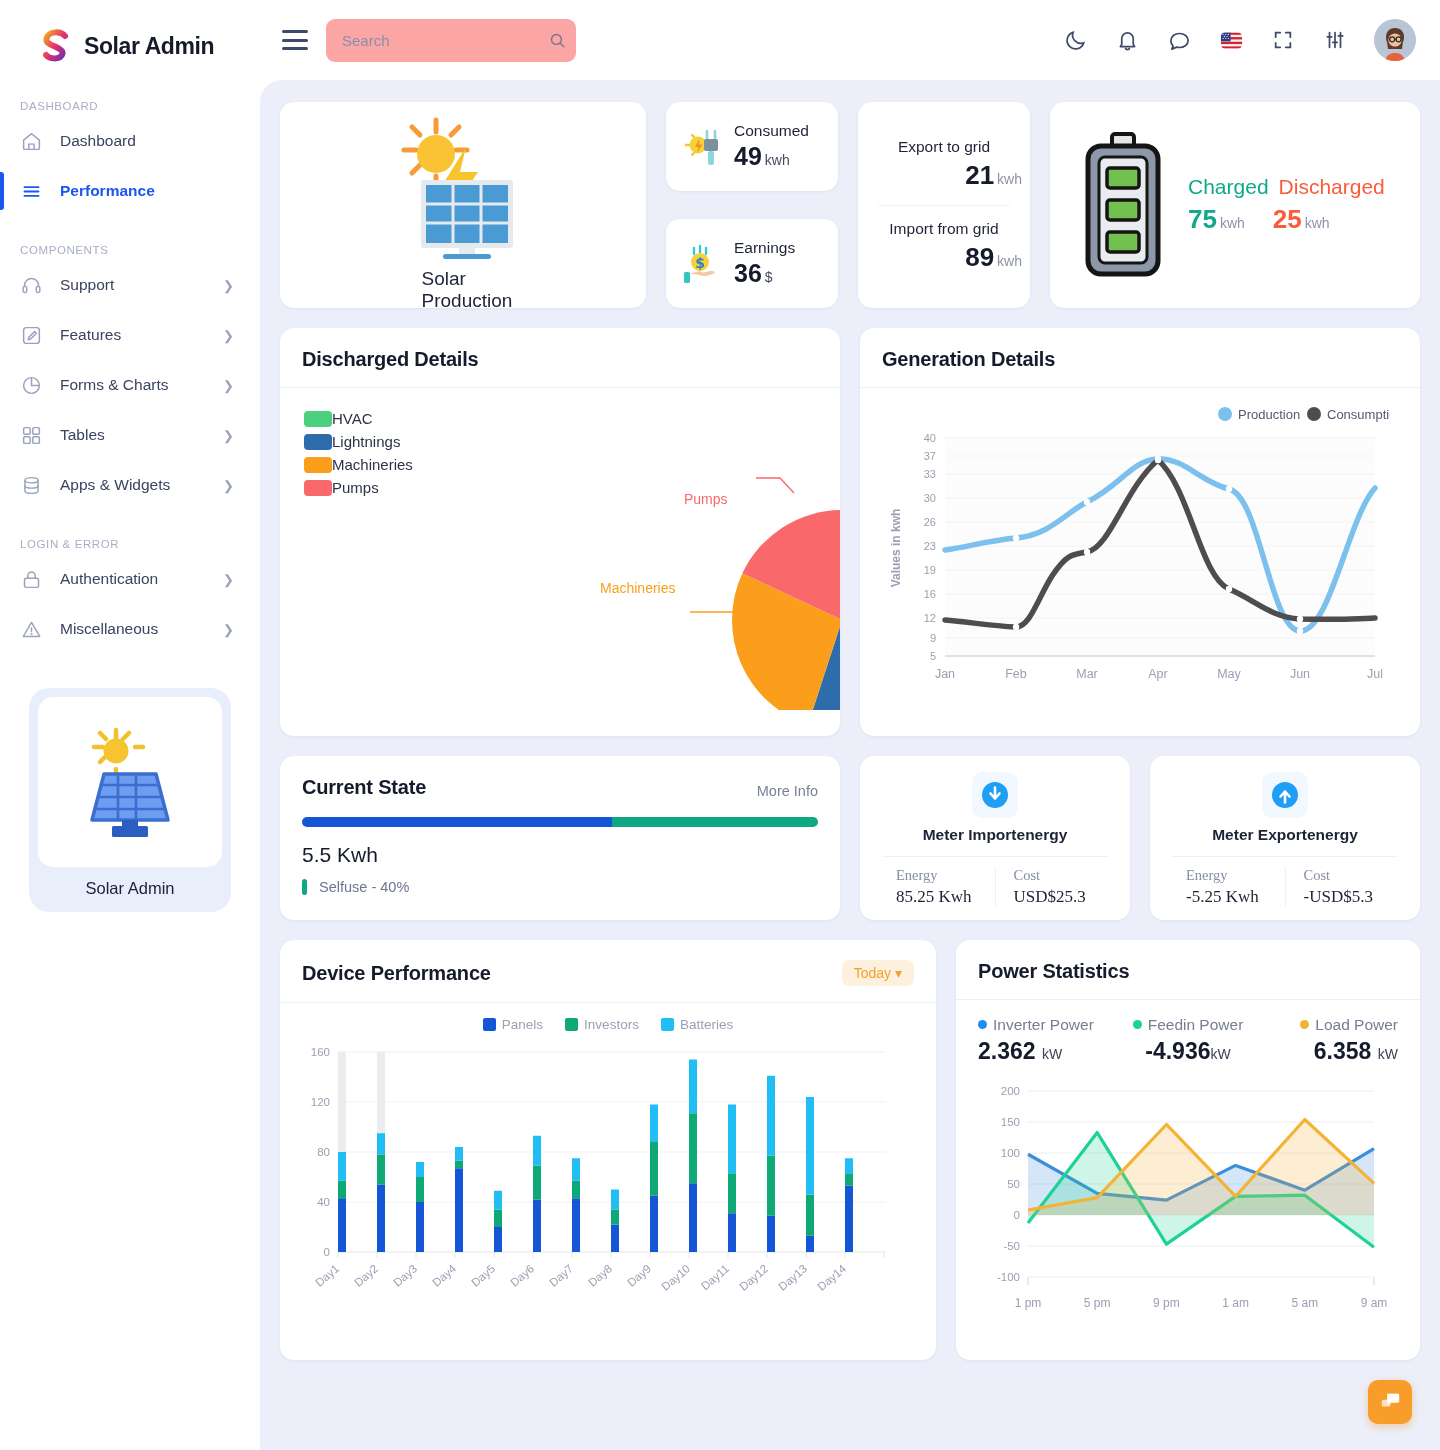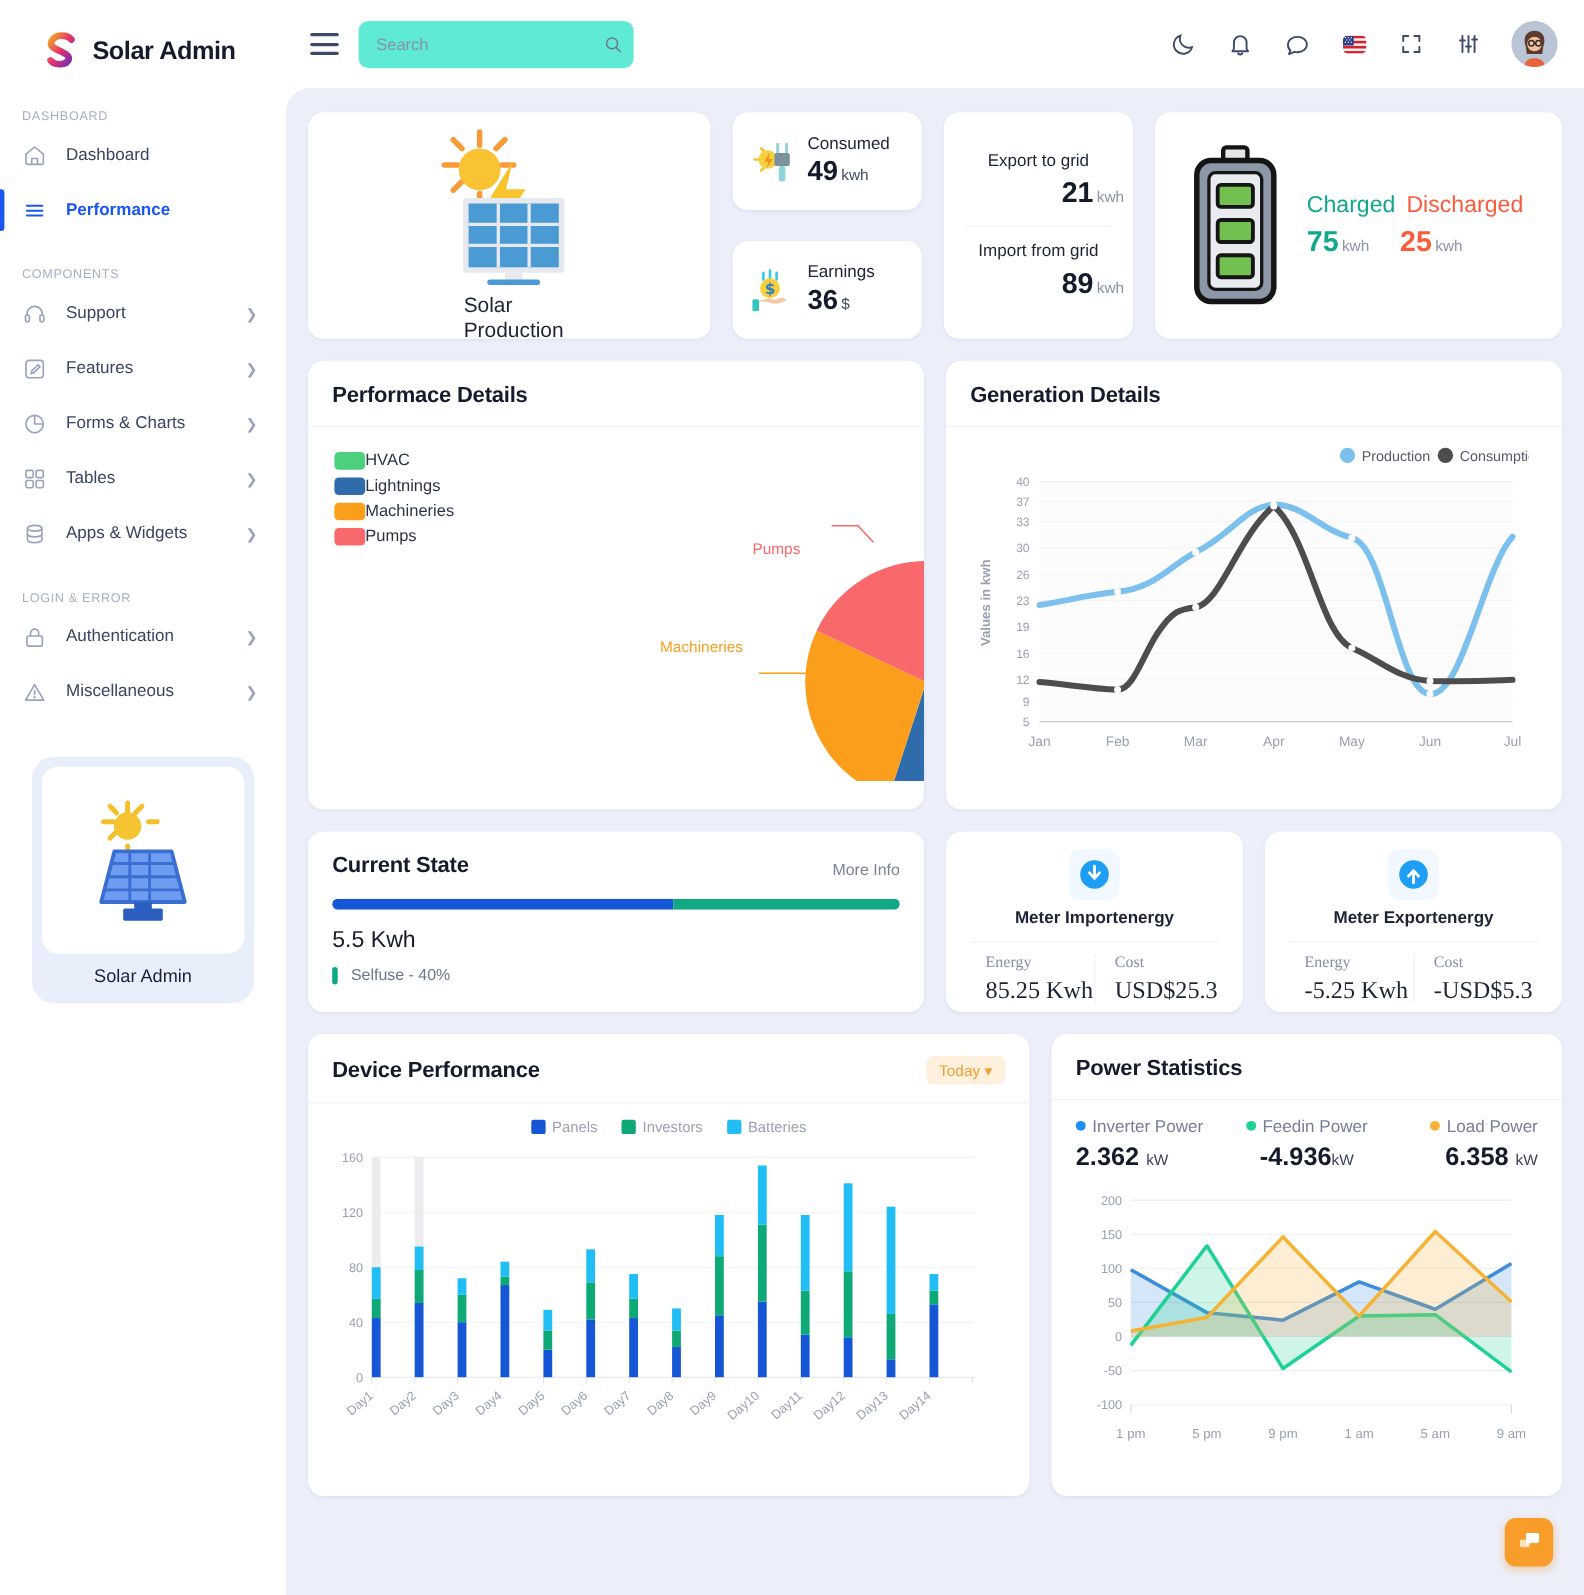--- a/index.html
+++ b/index.html
@@ -51,21 +51,21 @@
 
   
   .main { flex: 1; display: flex; flex-direction: column; min-width: 0; }
   .topbar {
     height: 80px; background: #fff; display: flex; align-items: center;
     padding: 0 24px 0 22px; gap: 0;
   }
   .hamburger { width: 26px; height: 20px; display:flex; flex-direction:column; justify-content:space-between; cursor:pointer; margin-right:18px;}
   .hamburger span { display:block; height:3px; background:#3f4a68; border-radius:2px; }
   .search {
-    width: 250px; height: 43px; background: #5eead4; border-radius: 9px;
+    width: 250px; height: 43px; background: #fca5a5; border-radius: 9px;
     display: flex; align-items: center; padding: 0 16px; gap: 8px;
   }
   .search input {
     border: 0; background: transparent; outline: none; flex: 1;
     font-size: 15px; color: #5a6280; font-family: inherit;
   }
   .search input::placeholder { color: #8890ab; }
   .topicons { margin-left: auto; display: flex; align-items: center; gap: 26px; }
   .topicon { width: 26px; height: 26px; color:#3f4a68; display:flex; align-items:center; justify-content:center; cursor:pointer;}
   .avatar {
@@ -133,21 +133,21 @@
   .meter-ico {
     width: 46px; height: 46px; border-radius: 10px; background:#f2f8ff;
     margin: 0 auto; display:flex; align-items:center; justify-content:center;
   }
   .meter-name { font-size: 15.5px; font-weight: bold; color:#1e2336; margin-top: 8px;}
   .meter-div { height:1px; background:#eef1f8; margin: 12px 4px 10px;}
   .meter-cols { display:flex; }
   .meter-col { flex:1; text-align:left; padding-left: 18px; font-family: Liberation Serif, serif; }
   .meter-col + .meter-col { border-left: 1px solid #eef1f8; }
   .meter-col .lbl { font-size: 14.5px; color:#868da5; }
-  .meter-col .val { font-size: 22px; color:#1e2336; margin-top: 3px;}
+  .meter-col .val { font-size: 17px; color:#1e2336; margin-top: 3px;}
 
   
   .row4 { display:flex; gap:20px; margin-top: 20px; height: 420px; }
   .c-device { width: 660px; }
   .c-power { flex:1; }
   .today-btn {
     margin-left:auto; background:#fdf0dd; color:#f0a135; font-size: 14px;
     padding: 5px 12px; border-radius: 7px; cursor:pointer;
   }
   .head-flex { display:flex; align-items:center; }
@@ -508,21 +508,21 @@
               <div style="color:#fa5c3b"><span>25</span><small>kwh</small></div>
             </div>
           </div>
         </div>
       </div>
 
       <div class="row2">
 
         <div class="card c-perf">
           <div class="card-head">
-            <div class="card-title">Performace Details</div>
+            <div class="card-title">Discharged Details</div>
           </div>
           <div class="legend-v">
             <div>
                 <span class="swatch" style="background:#4cd07d"></span>
                 <span>HVAC</span>
               </div>
             <div>
                 <span class="swatch" style="background:#2e6cab"></span>
                 <span>Lightnings</span>
               </div>

